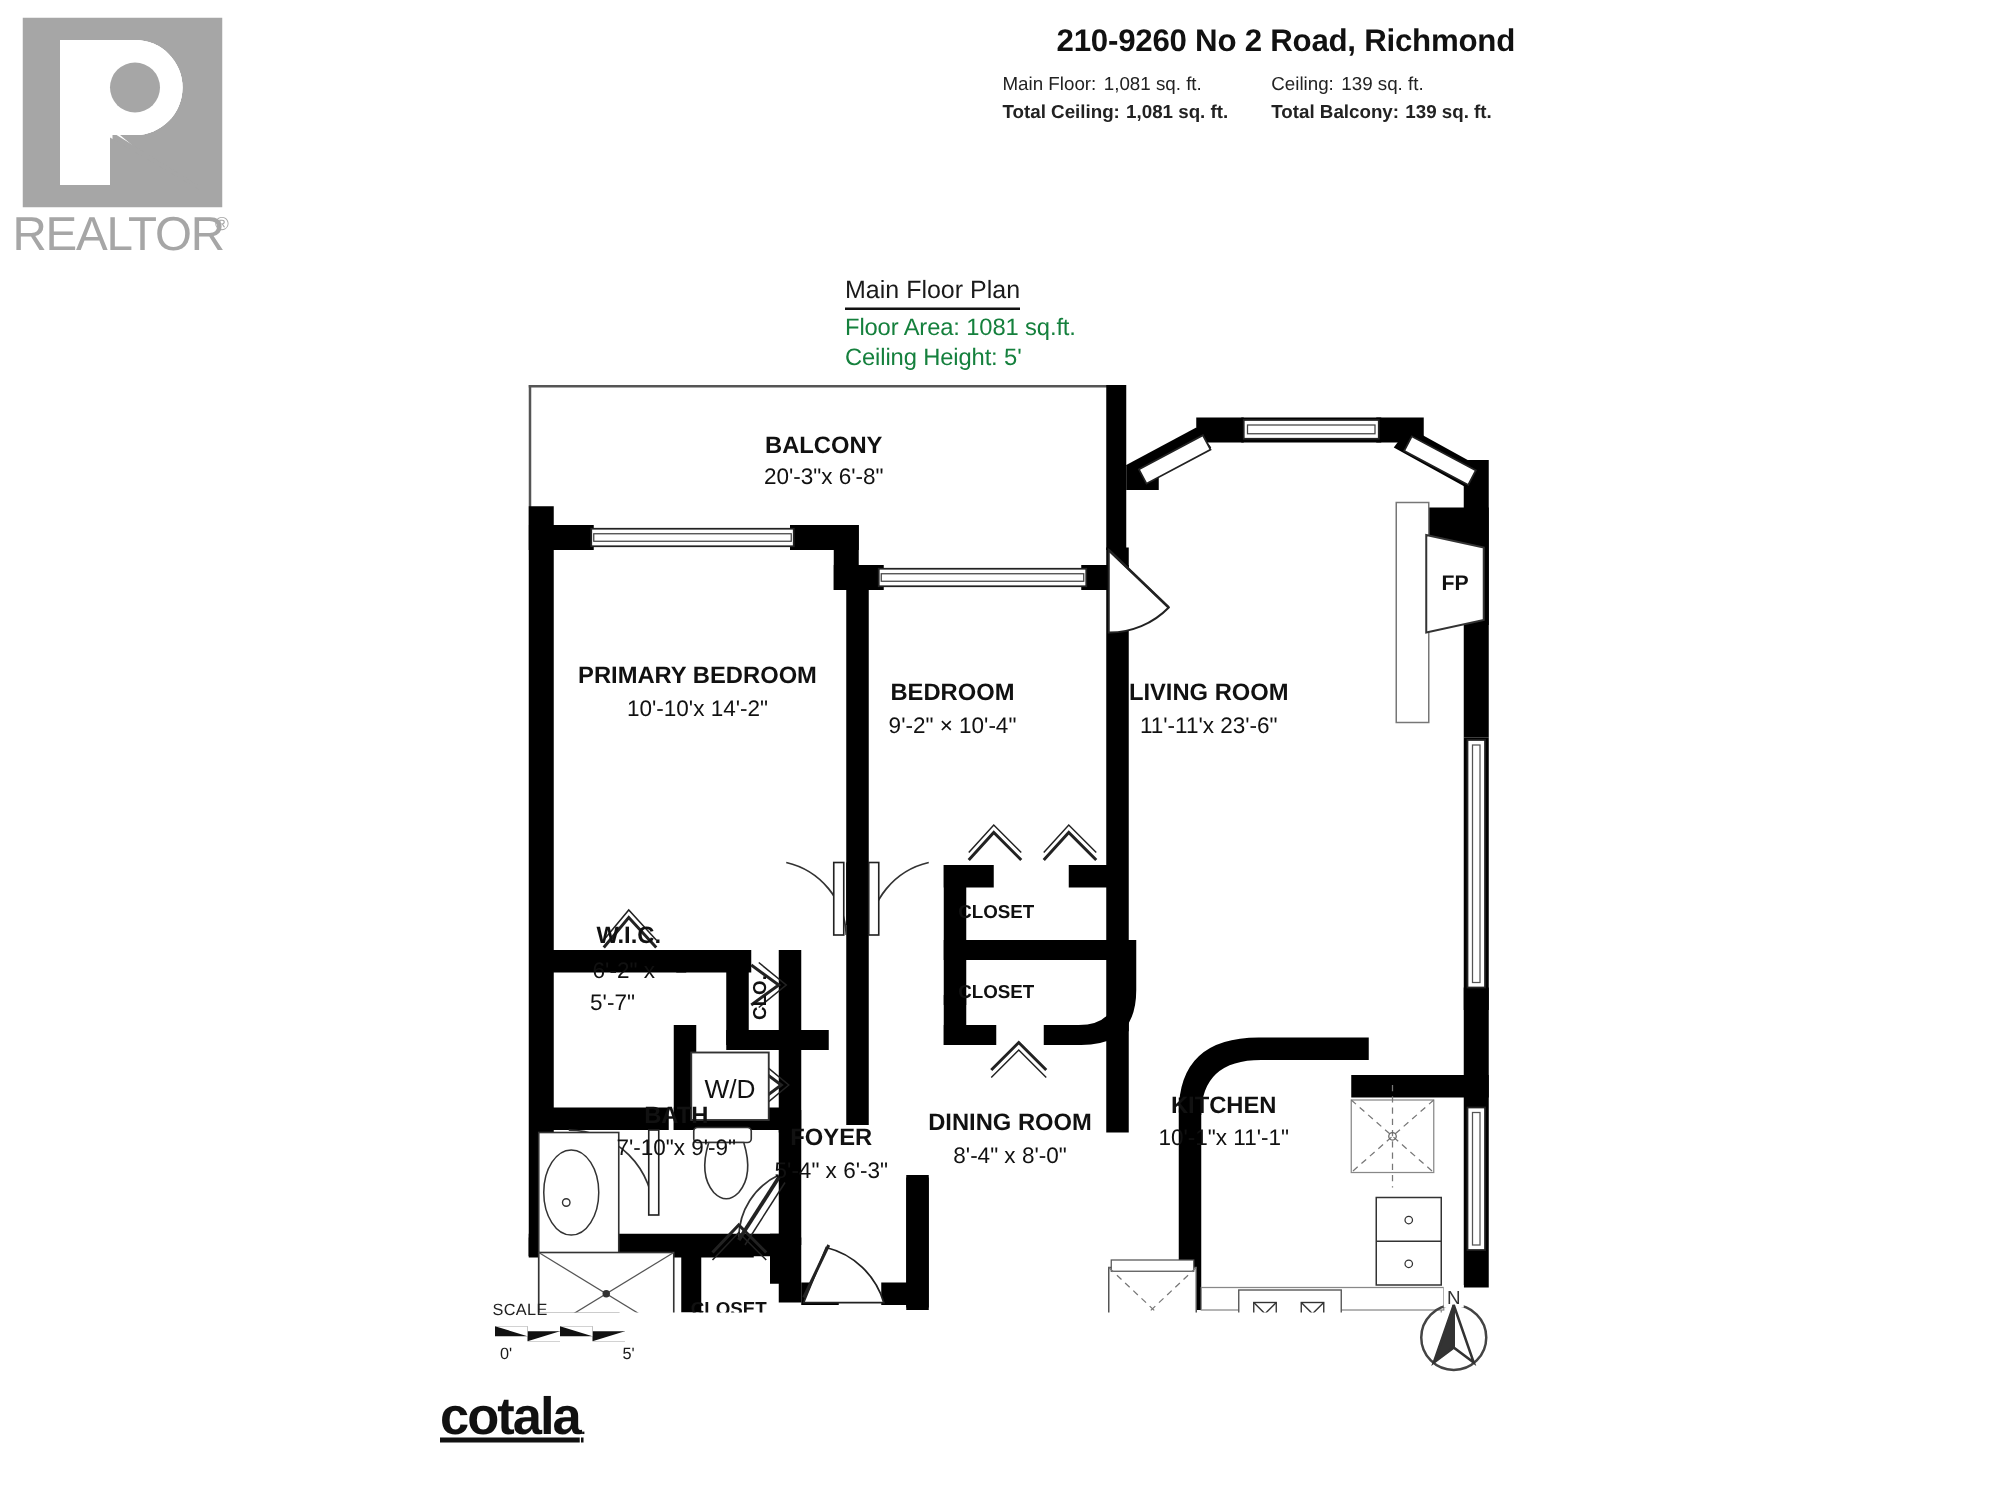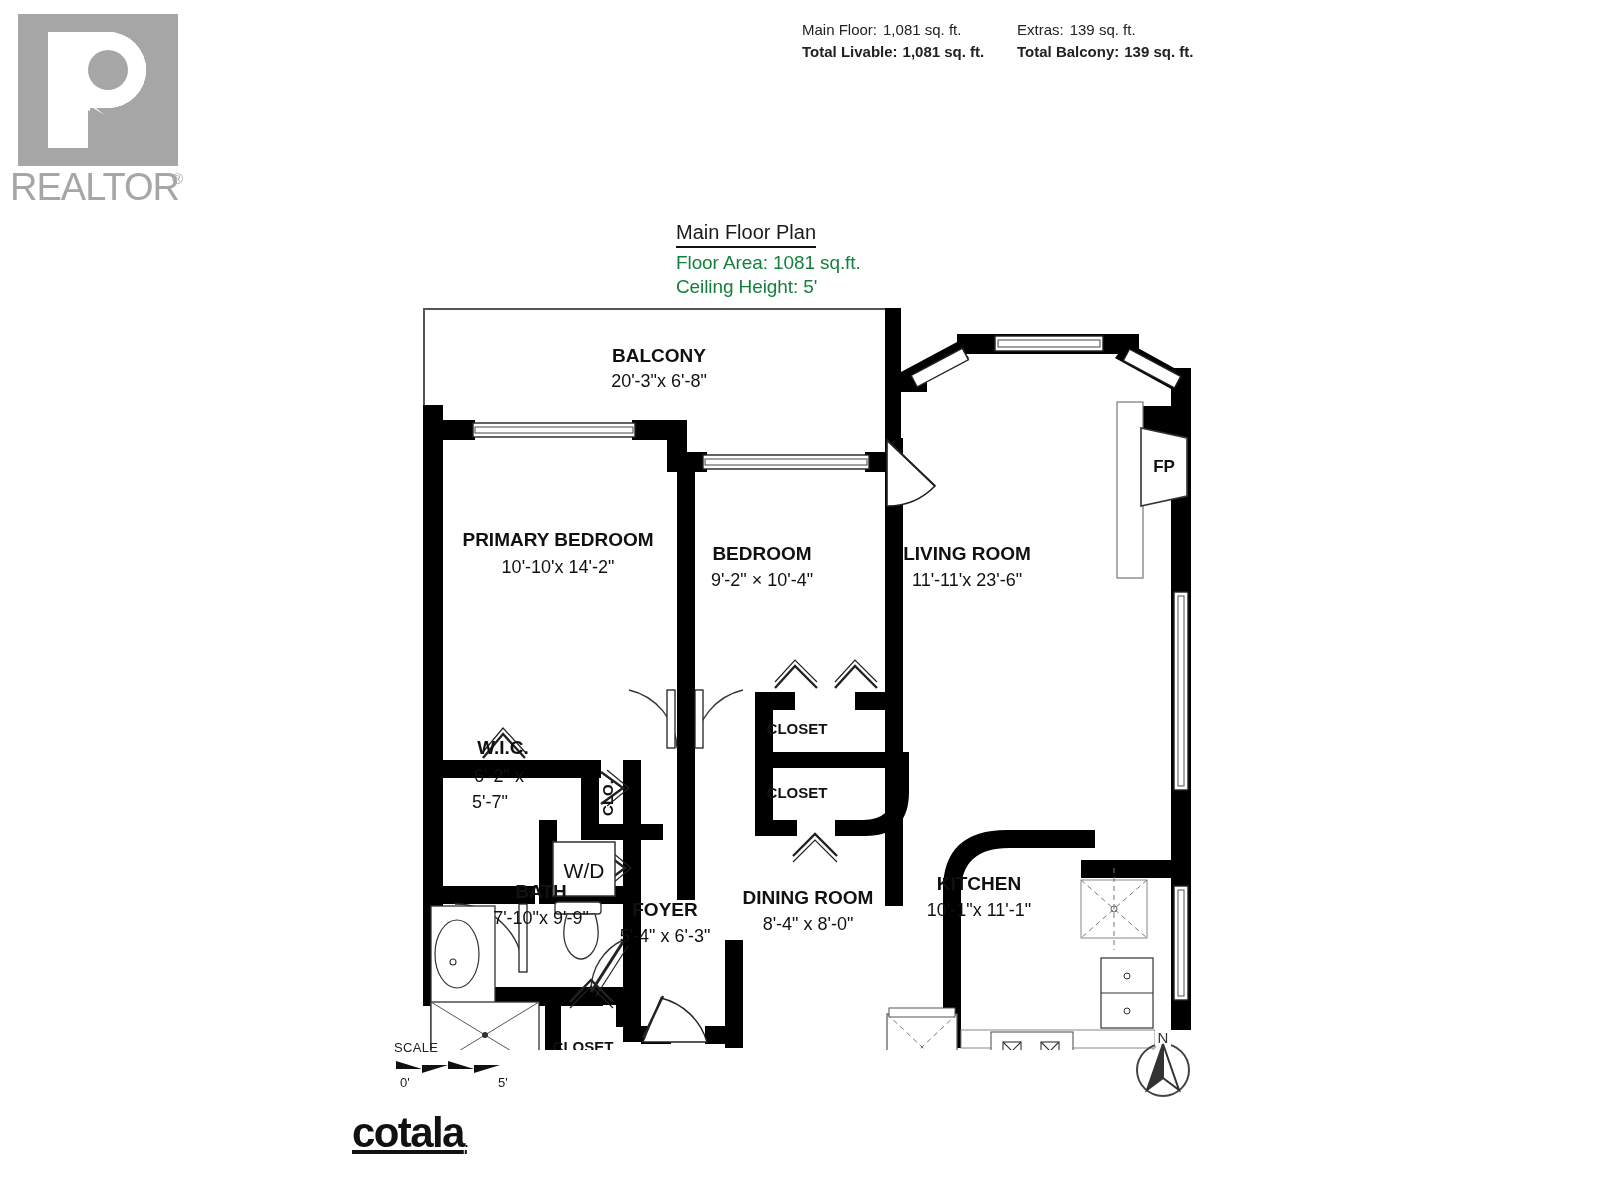--- a/index.html
+++ b/index.html
@@ -174,35 +174,36 @@
     <circle cx="90" cy="56" r="20" fill="#a6a6a6"></circle>
     <path d="M70 96 L 142 138 L 70 138 Z" fill="#a6a6a6"></path>
   </svg>
   <svg id="realtor-wordmark" viewBox="0 0 180 44">
     <text x="0" y="34" font-family="Liberation Sans, sans-serif" font-size="38" fill="#a6a6a6" letter-spacing="-1">REALTOR</text>
     <text x="162" y="18" font-family="Liberation Sans, sans-serif" font-size="15" fill="#a6a6a6">®</text>
   </svg>
 </div>
 
 <div id="header-block">
+  <div id="property-address">210-9260 No 2 Road, Richmond</div>
 
   <div class="area-row">
     <div class="area-cell first">
       <span class="area-lbl">Main Floor:</span>
       <span class="area-val">1,081 sq. ft.</span>
     </div>
     <div class="area-cell second">
-      <span class="area-lbl">Extras:</span>
+      <span class="area-lbl">Ceiling:</span>
       <span class="area-val">139 sq. ft.</span>
     </div>
   </div>
 
   <div class="area-row bold">
     <div class="area-cell first">
-      <span class="area-lbl">Total Livable:</span>
+      <span class="area-lbl">Total Ceiling:</span>
       <span class="area-val">1,081 sq. ft.</span>
     </div>
     <div class="area-cell second">
       <span class="area-lbl">Total Balcony:</span>
       <span class="area-val">139 sq. ft.</span>
     </div>
   </div>
 </div>
 
 <div id="plan-title-block">

